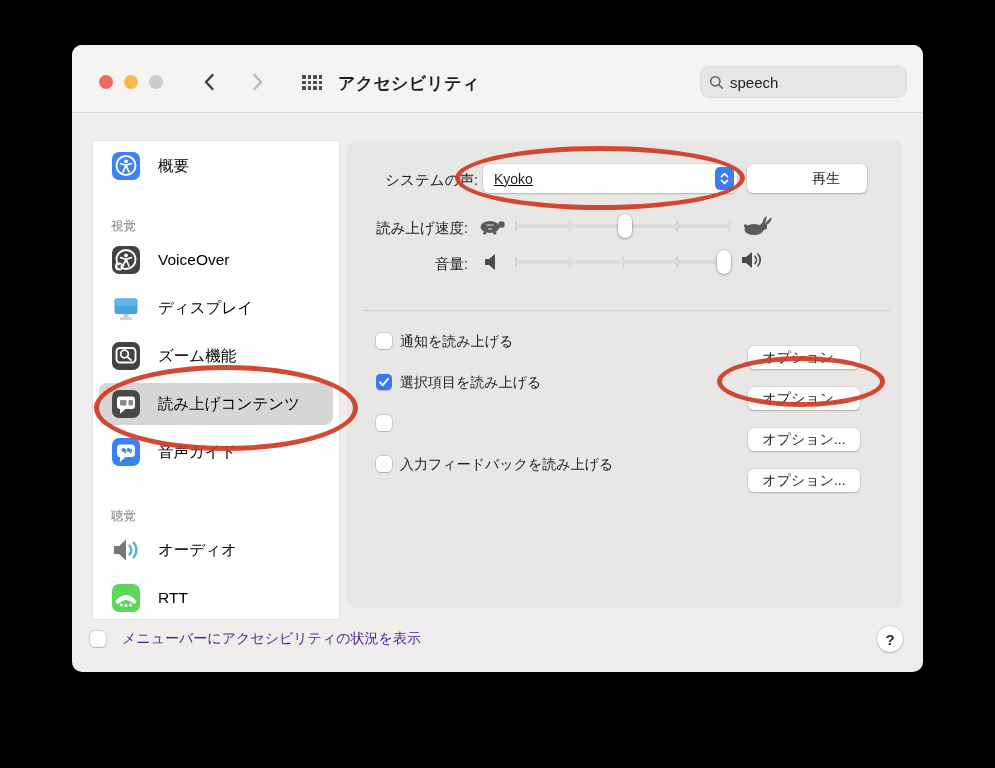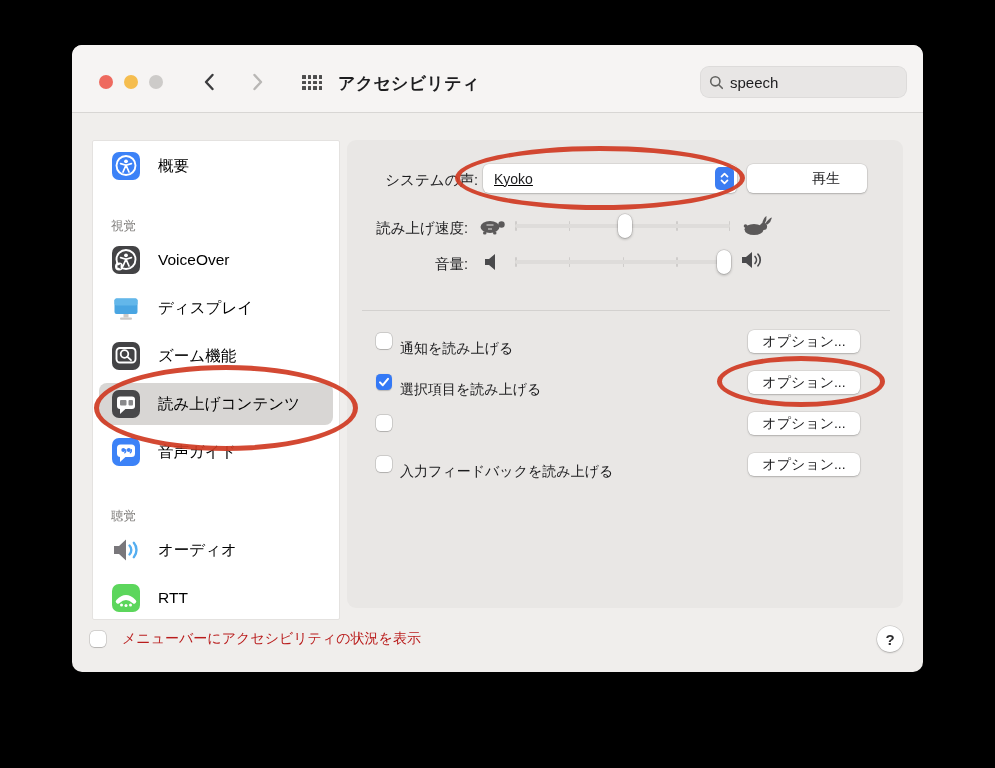--- a/index.html
+++ b/index.html
@@ -61,27 +61,27 @@
                    box-shadow:0 0 0 0.5px rgba(0,0,0,.15), 0 1px 3px rgba(0,0,0,.3); }
   .slider-icon { position:absolute; }
 
   .divider { position:absolute; left:15px; top:170px; width:528px; height:1px; background:#d3d1cf; }
 
   .chk-row { position:absolute; left:0; width:100%; height:28px; }
   .checkbox { position:absolute; width:16px; height:16px; border-radius:4.5px; background:#fff;
               box-shadow:0 0 0 0.5px rgba(0,0,0,.22), 0 0.5px 1px rgba(0,0,0,.15); }
   .checkbox.on { background:#3479f6; box-shadow:0 0.5px 1px rgba(0,0,0,.2); }
   .chk-row .checkbox { left:29px; top:6px; }
-  .chk-row .clabel { position:absolute; left:53px; top:13px; font-size:14px; color:#1c1c1e; }
-  .chk-row .btn { left:401px; top:3px; width:112px; height:23px; }
+  .chk-row .clabel { position:absolute; left:53px; top:6px; font-size:14px; color:#1c1c1e; }
+  .chk-row .btn { left:401px; top:19px; width:112px; height:23px; }
 
   
   .footer { position:absolute; left:0; top:578px; width:100%; height:44px; }
   .footer .checkbox { left:18px; top:8px; }
-  .footer .flabel { position:absolute; left:50px; top:7px; font-size:14px; color:#b91c1c; }
+  .footer .flabel { position:absolute; left:50px; top:7px; font-size:14px; color:#4c1d95; }
   .help-btn { position:absolute; left:805px; top:3px; width:26px; height:26px; border-radius:50%;
               background:#fff; box-shadow:0 0 0 0.5px rgba(0,0,0,.18), 0 1px 2px rgba(0,0,0,.2);
               font-size:15px; font-weight:700; color:#2c2c2e; display:flex; align-items:center; justify-content:center; }
 
   
   .annotation { position:absolute; border:5px solid #cf3a22; border-radius:50%; opacity:.92; pointer-events:none; }
   .ann-voice { left:455px; top:146px; width:290px; height:64px; }
   .ann-option { left:717px; top:356px; width:168px; height:51px; }
   .ann-sidebar { left:94px; top:365px; width:264px; height:86px; }
 

